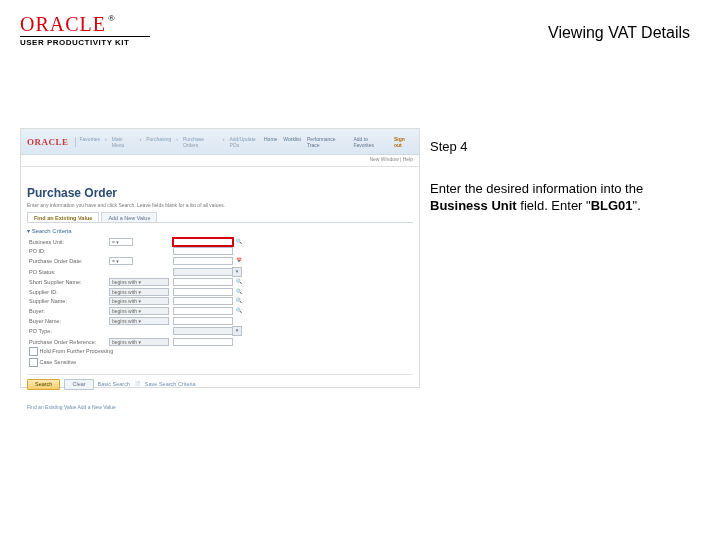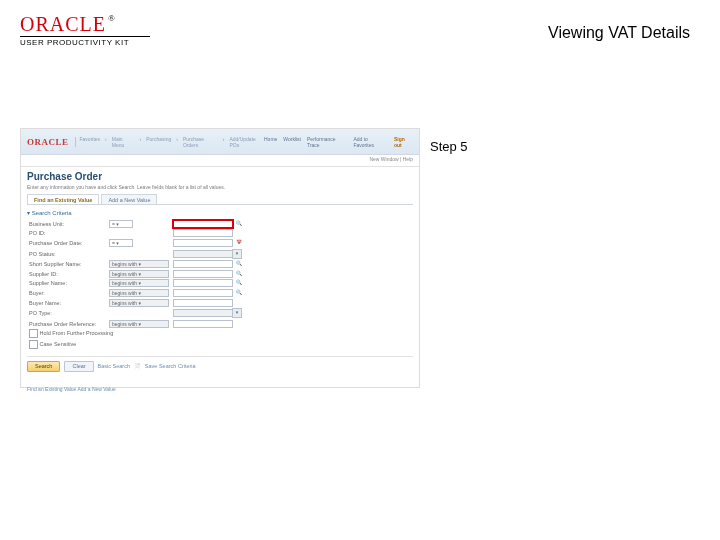--- a/index.html
+++ b/index.html
@@ -36,21 +36,21 @@
   }
   .brand hr {
     border: none;
     border-top: 1px solid #000;
     margin: 2px 0 1px 0;
     width: 130px;
   }
   .brand .kit {
     font-size: 8px;
     letter-spacing: 0.5px;
-    font-weight: normal;
+    font-weight: bold;
     color: #000;
   }
 
   .page-title {
     position: absolute;
     right: 30px;
     top: 24px;
     font-size: 16px;
     color: #000;
   }
@@ -129,22 +129,22 @@
     font-size: 5px;
     color: #888;
     padding: 1px 6px 0 0;
   }
 
   .shot .content {
     padding: 4px 6px 0 6px;
   }
 
   .shot .content h4 {
-    margin: 0 0 2px 0;
-    font-size: 10px;
+    margin: 15px 0 2px 0;
+    font-size: 12px;
     color: #2a4d73;
     font-weight: bold;
   }
   .shot .content .desc {
     font-size: 5px;
     color: #7a7a7a;
     margin-bottom: 4px;
     line-height: 1.2;
   }
 
@@ -273,21 +273,24 @@
   <div class="logo-word">
     <span>ORACLE</span><sup>®</sup>
   </div>
   <hr>
   <div class="kit">USER PRODUCTIVITY KIT</div>
 </div>
 
 <div class="page-title">Viewing VAT Details</div>
 
 <div class="instructions">
-  <div class="step">Step 5</div>
+  <div class="step">Step 4</div>
+  <div>
+    <span>Enter the desired information into the </span><b>Business Unit</b><span> field. Enter "</span><b>BLG01</b><span>".</span>
+  </div>
 </div>
 
 <div class="shot">
 
   <div class="appbar">
     <div style="display:flex;align-items:center;">
       <span class="mini-logo">ORACLE</span>
       <span class="crumbs">
         <span>Favorites</span>›
         <span>Main Menu</span>›

